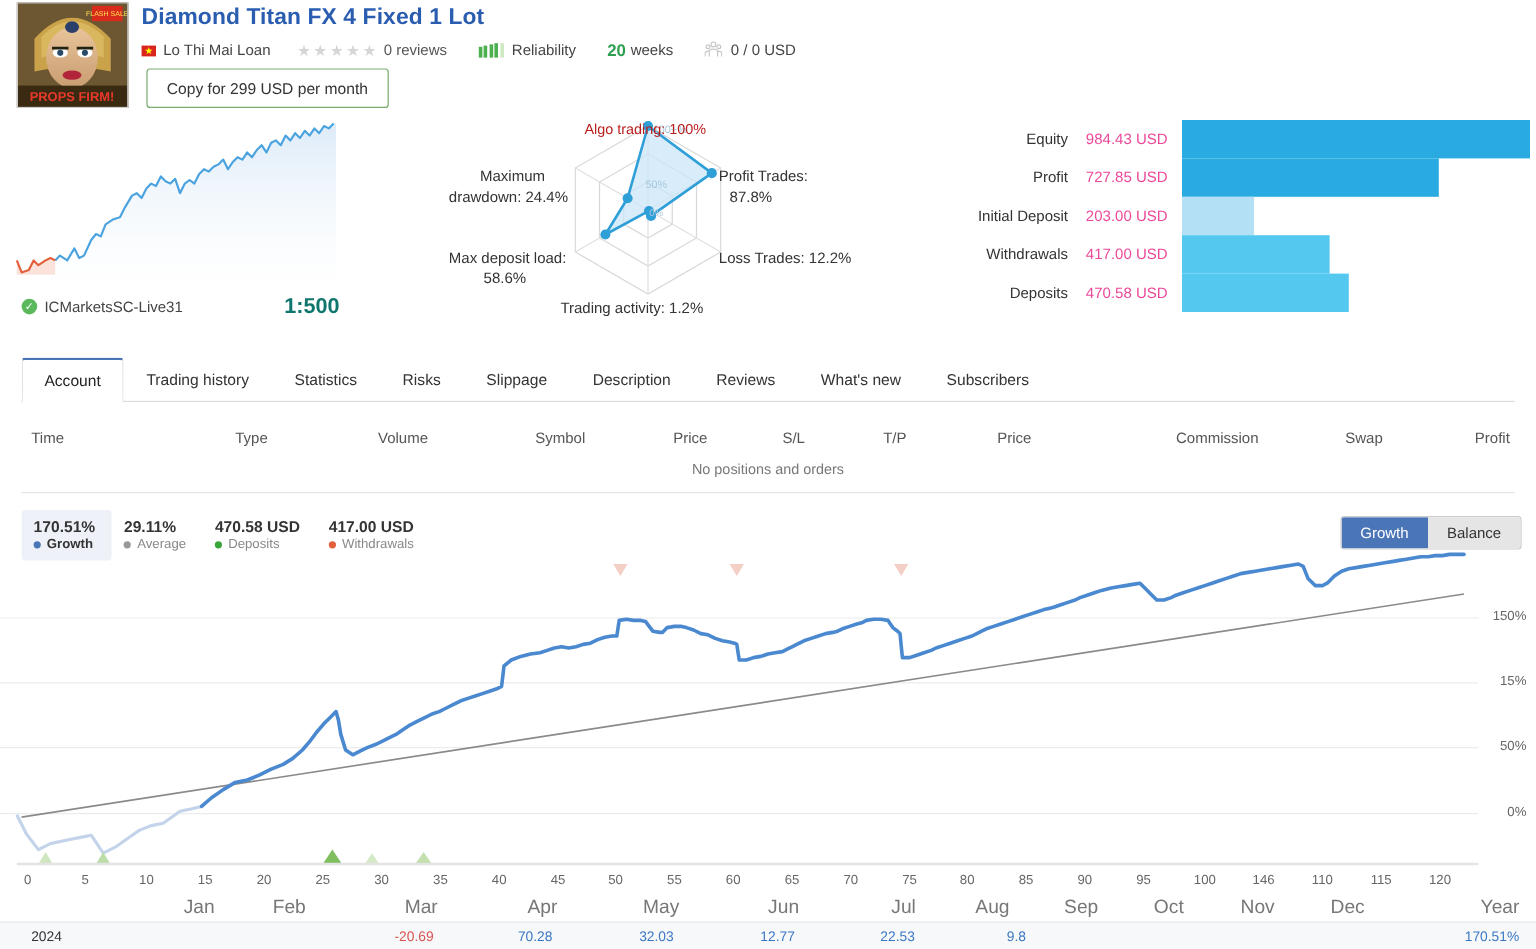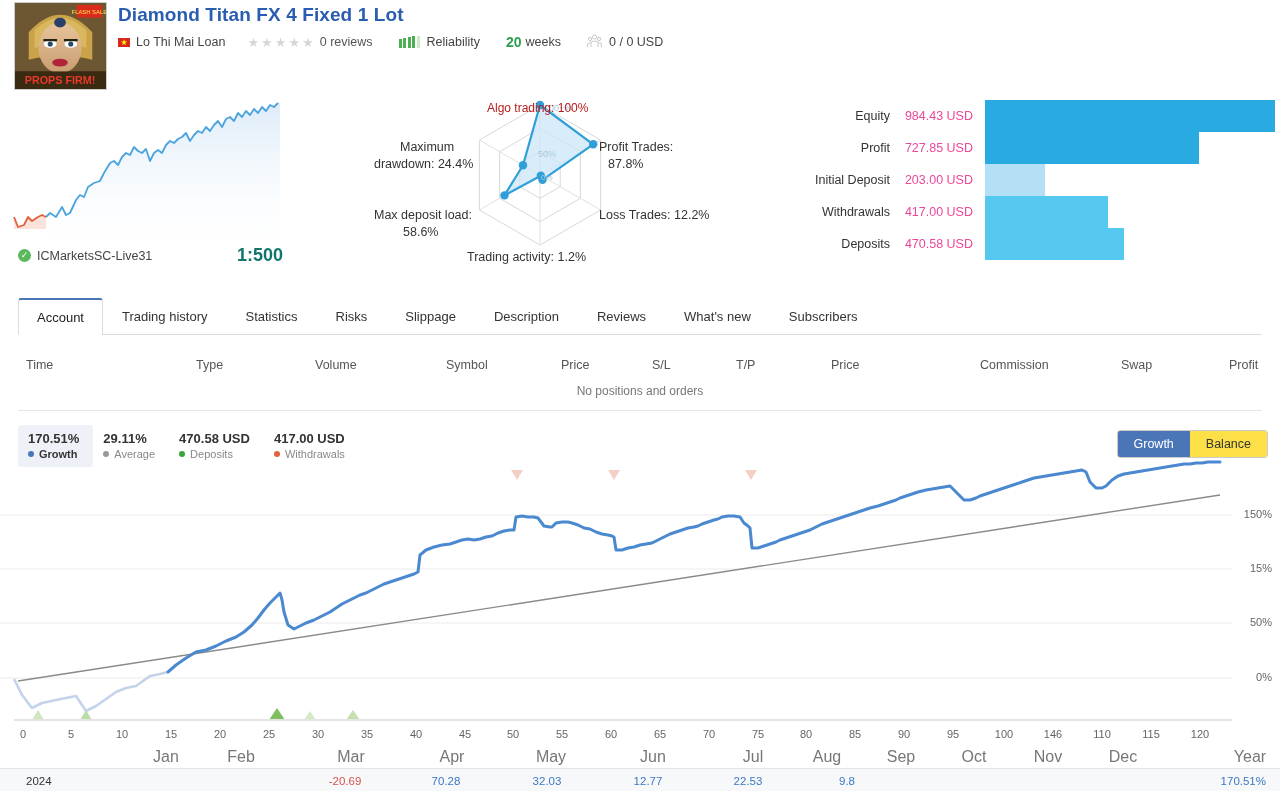--- a/index.html
+++ b/index.html
@@ -119,21 +119,21 @@
   .legend { position:absolute; left:18px; top:425px; display:flex; }
   .legend-item { padding:6px 14px 6px 10px; border-radius:3px; }
   .legend-item.sel { background:#eef2f8; }
   .legend-val { font-size:13px; font-weight:bold; color:#333; line-height:16px; }
   .legend-name { font-size:11px; color:#888; line-height:14px; display:flex; align-items:center; }
   .legend-name.strong { color:#333; font-weight:bold; }
   .dot { width:6px; height:6px; border-radius:50%; display:inline-block; margin-right:5px; }
 
   .toggle { position:absolute; right:12px; top:430px; display:flex;
             border:1px solid #ccc; border-radius:3px; overflow:hidden; }
-  .toggle div { padding:6px 16px; font-size:12.5px; cursor:pointer; background:#fde047; color:#333; }
+  .toggle div { padding:6px 16px; font-size:12.5px; cursor:pointer; background:#e5e5e5; color:#333; }
   .toggle div.on { background:#4a76b8; color:#fff; }
 
   
   .bigchart { position:absolute; left:0; top:460px; width:1280px; height:270px; }
   .ylab { position:absolute; right:8px; font-size:11px; color:#666; }
   .xtick { position:absolute; top:728px; font-size:11px; color:#666; transform:translateX(-50%); }
   .xmon { position:absolute; top:748px; font-size:16px; color:#777; transform:translateX(-50%); }
 
   
   .footer-row {
@@ -219,20 +219,21 @@
           <circle cx="3" cy="5" r="1.6" fill="none" stroke="#999" stroke-width="1"></circle>
           <circle cx="12" cy="5" r="1.6" fill="none" stroke="#999" stroke-width="1"></circle>
           <path d="M4 13 L4 8 Q7.5 6 11 8 L11 13" fill="none" stroke="#999" stroke-width="1"></path>
           <path d="M0.6 13 L0.6 9.5 Q2.3 8.5 3.6 9" fill="none" stroke="#999" stroke-width="1"></path>
           <path d="M14.4 13 L14.4 9.5 Q12.7 8.5 11.4 9" fill="none" stroke="#999" stroke-width="1"></path>
         </svg>
       </span>
       <span class="subs-val">0 / 0 USD</span>
     </div>
 
+    <button class="copy-btn">Copy for 299 USD per month</button>
   </div>
 
   <div class="spark-panel">
     <svg class="spark-svg" width="300" height="150" viewBox="0 0 300 150">
       <defs>
         <linearGradient id="sparkfill" x1="0" y1="0" x2="0" y2="1">
           <stop offset="0%" stop-color="#d7e8f7" stop-opacity="0.85"></stop>
           <stop offset="100%" stop-color="#ffffff" stop-opacity="0.2"></stop>
         </linearGradient>
       </defs>

